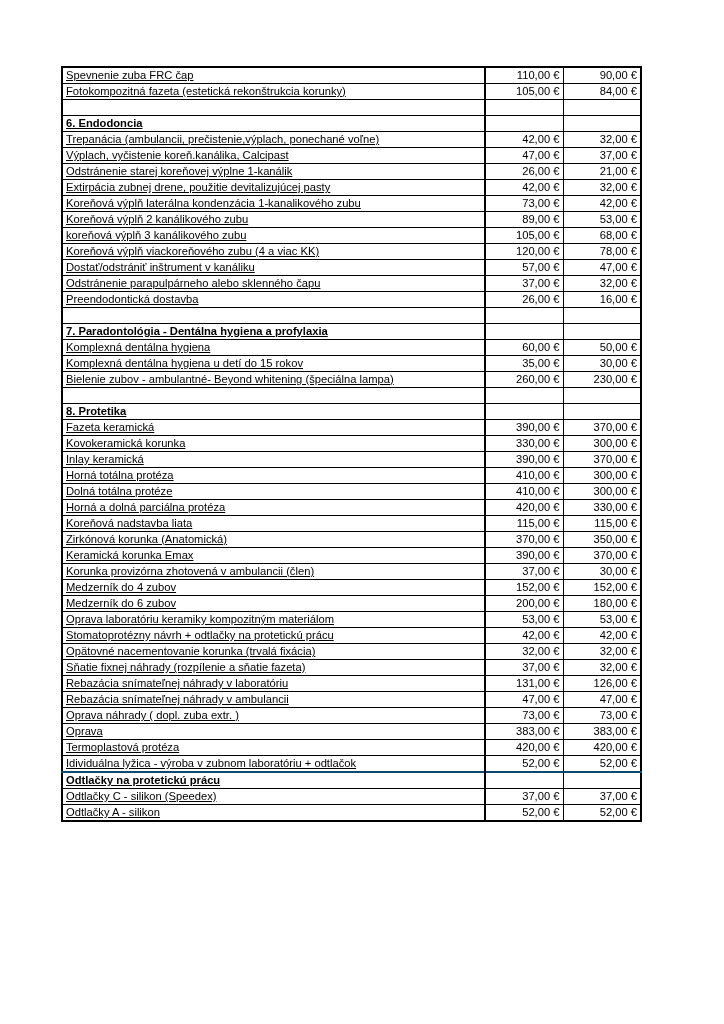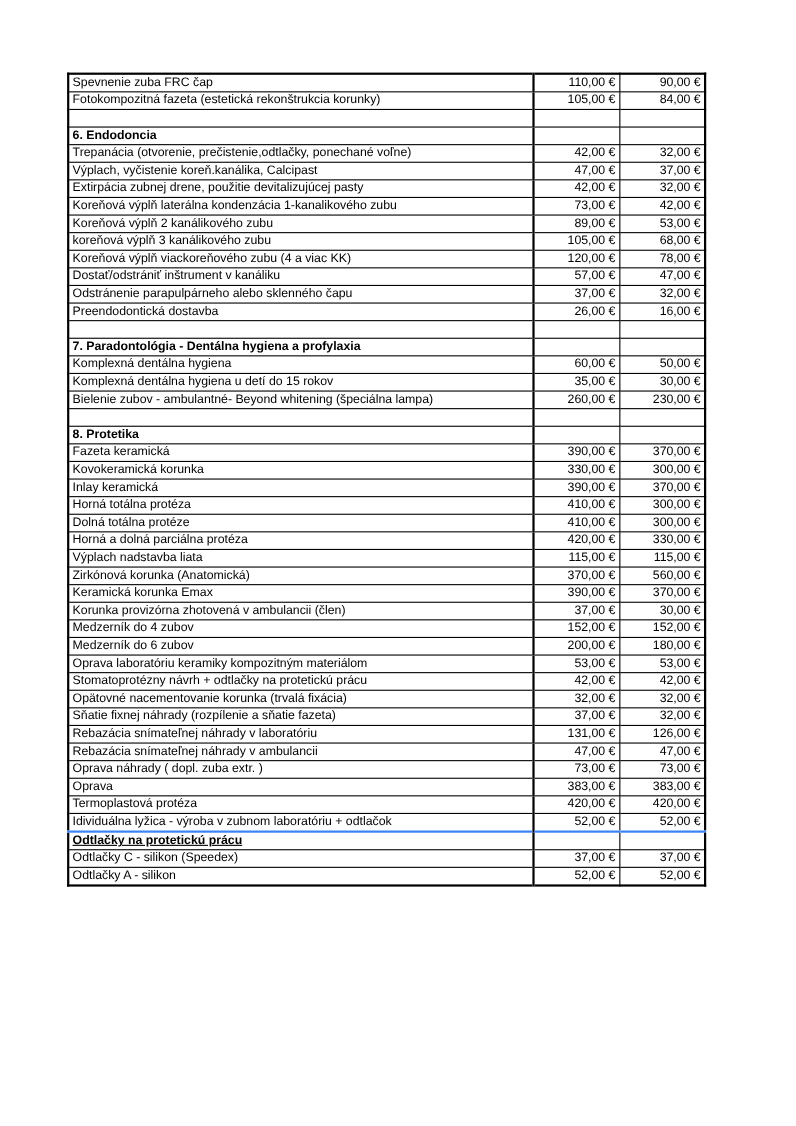--- a/index.html
+++ b/index.html
@@ -19,24 +19,24 @@
     font-size: 11.2px;
     line-height: 15px;
     color: #000;
     white-space: nowrap;
     overflow: hidden;
   }
   #price-table col.c1 { width: 423px; }
   #price-table col.c2 { width: 78px; }
   #price-table col.c3 { width: 78px; }
   #price-table td.num { text-align: right; }
-  #price-table td.c1cell { border-right: 2px solid #000; }
+  #price-table td.c1cell { border-right: 2px solid #000; text-decoration: underline; }
   #price-table tr.heading td.name { font-weight: bold; }
   #price-table tr.subheading td.name { font-weight: bold; text-decoration: underline; }
-  #price-table tr.subheading td { border-top: 2px solid #3b82f6; }
+  #price-table tr.subheading td { border-top: 2px solid #0c4a6e; }
 </style>
 </head>
 <body>
 
 <table id="price-table">
   <colgroup>
       <col class="c1">
       <col class="c2">
       <col class="c3">
     </colgroup>
@@ -55,28 +55,33 @@
         <td class="name c1cell"></td>
         <td class="num"></td>
         <td class="num"></td>
       </tr>
       <tr class="heading">
         <td class="name c1cell">6. Endodoncia</td>
         <td class="num"></td>
         <td class="num"></td>
       </tr>
       <tr class="item">
-        <td class="name c1cell">Trepanácia (otvorenie, prečistenie,odtlačky, ponechané voľne)</td>
+        <td class="name c1cell">Trepanácia (ambulancii, prečistenie,výplach, ponechané voľne)</td>
         <td class="num">42,00 €</td>
         <td class="num">32,00 €</td>
       </tr>
       <tr class="item">
         <td class="name c1cell">Výplach, vyčistenie koreň.kanálika, Calcipast</td>
         <td class="num">47,00 €</td>
         <td class="num">37,00 €</td>
+      </tr>
+      <tr class="item">
+        <td class="name c1cell">Odstránenie starej koreňovej výplne 1-kanálik</td>
+        <td class="num">26,00 €</td>
+        <td class="num">21,00 €</td>
       </tr>
       <tr class="item">
         <td class="name c1cell">Extirpácia zubnej drene, použitie devitalizujúcej pasty</td>
         <td class="num">42,00 €</td>
         <td class="num">32,00 €</td>
       </tr>
       <tr class="item">
         <td class="name c1cell">Koreňová výplň laterálna kondenzácia 1-kanalikového zubu</td>
         <td class="num">73,00 €</td>
         <td class="num">42,00 €</td>
@@ -170,28 +175,28 @@
         <td class="name c1cell">Dolná totálna protéze</td>
         <td class="num">410,00 €</td>
         <td class="num">300,00 €</td>
       </tr>
       <tr class="item">
         <td class="name c1cell">Horná a dolná parciálna protéza</td>
         <td class="num">420,00 €</td>
         <td class="num">330,00 €</td>
       </tr>
       <tr class="item">
-        <td class="name c1cell">Výplach nadstavba liata</td>
+        <td class="name c1cell">Koreňová nadstavba liata</td>
         <td class="num">115,00 €</td>
         <td class="num">115,00 €</td>
       </tr>
       <tr class="item">
         <td class="name c1cell">Zirkónová korunka (Anatomická)</td>
         <td class="num">370,00 €</td>
-        <td class="num">560,00 €</td>
+        <td class="num">350,00 €</td>
       </tr>
       <tr class="item">
         <td class="name c1cell">Keramická korunka Emax</td>
         <td class="num">390,00 €</td>
         <td class="num">370,00 €</td>
       </tr>
       <tr class="item">
         <td class="name c1cell">Korunka provizórna zhotovená v ambulancii (člen)</td>
         <td class="num">37,00 €</td>
         <td class="num">30,00 €</td>

